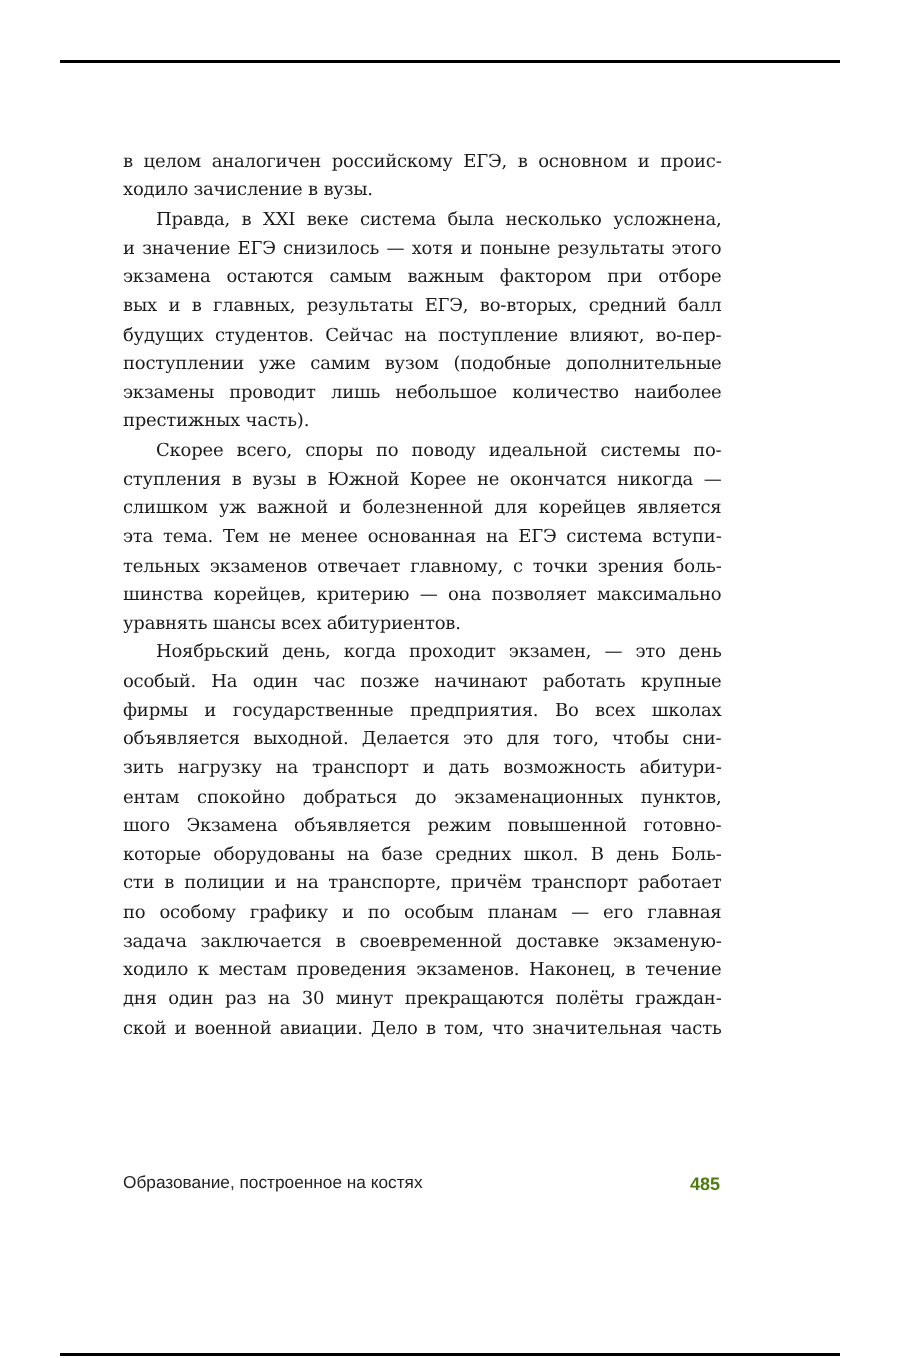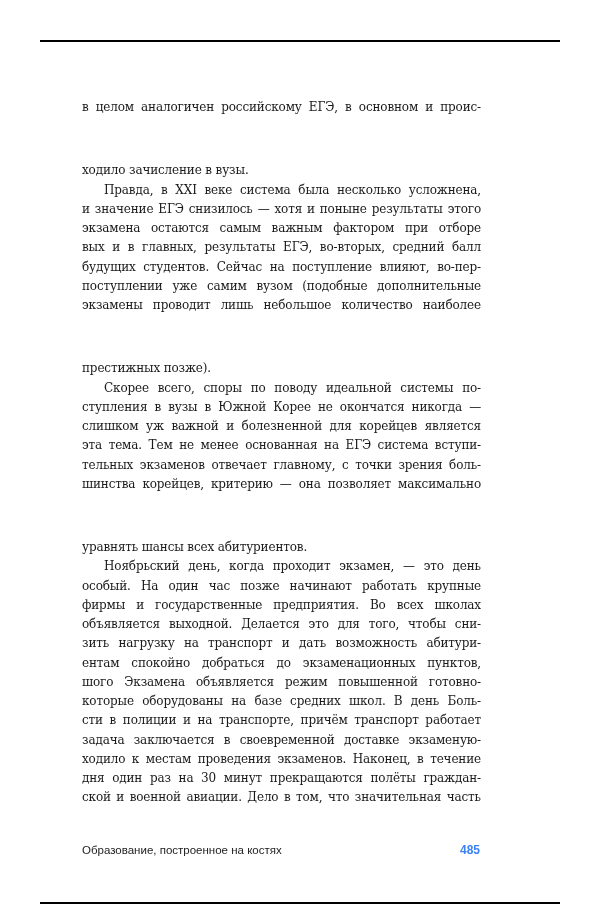--- a/index.html
+++ b/index.html
@@ -37,84 +37,84 @@
   .line {
     display: block;
     white-space: nowrap;
     text-align-last: justify;
     text-align: justify;
     height: 19.25px;
     overflow: visible;
   }
   .line.last {
     text-align-last: left;
-    margin-top: 44px;
   }
   .line.indent {
     padding-left: 22px;
   }
   .footer {
     position: absolute;
     left: 82px;
-    top: 840px;
+    top: 779px;
     width: 398px;
     height: 20px;
     display: flex;
     justify-content: space-between;
     align-items: center;
   }
   .running-title {
     font-family: "Liberation Sans", "DejaVu Sans", sans-serif;
     font-size: 11.5px;
     color: #222222;
   }
   .page-number {
     font-family: "Liberation Sans", "DejaVu Sans", sans-serif;
     font-size: 12px;
     font-weight: bold;
-    color: #3b82f6;
+    color: #4d7c0f;
     text-align: center;
   }
 </style>
 </head>
 <body>
 
 <div class="rule top"></div>
 
 <div class="text-block">
 
   <span class="line">в целом аналогичен российскому ЕГЭ, в основном и проис-</span>
   <span class="line last">ходило зачисление в вузы.</span>
 
   <span class="line indent">Правда, в XXI веке система была несколько усложнена,</span>
   <span class="line">и значение ЕГЭ снизилось — хотя и поныне результаты этого</span>
   <span class="line">экзамена остаются самым важным фактором при отборе</span>
   <span class="line">вых и в главных, результаты ЕГЭ, во-вторых, средний балл</span>
   <span class="line">будущих студентов. Сейчас на поступление влияют, во-пер-</span>
   <span class="line">поступлении уже самим вузом (подобные дополнительные</span>
   <span class="line">экзамены проводит лишь небольшое количество наиболее</span>
-  <span class="line last">престижных позже).</span>
+  <span class="line last">престижных часть).</span>
 
   <span class="line indent">Скорее всего, споры по поводу идеальной системы по-</span>
   <span class="line">ступления в вузы в Южной Корее не окончатся никогда —</span>
   <span class="line">слишком уж важной и болезненной для корейцев является</span>
   <span class="line">эта тема. Тем не менее основанная на ЕГЭ система вступи-</span>
   <span class="line">тельных экзаменов отвечает главному, с точки зрения боль-</span>
   <span class="line">шинства корейцев, критерию — она позволяет максимально</span>
   <span class="line last">уравнять шансы всех абитуриентов.</span>
 
   <span class="line indent">Ноябрьский день, когда проходит экзамен, — это день</span>
   <span class="line">особый. На один час позже начинают работать крупные</span>
   <span class="line">фирмы и государственные предприятия. Во всех школах</span>
   <span class="line">объявляется выходной. Делается это для того, чтобы сни-</span>
   <span class="line">зить нагрузку на транспорт и дать возможность абитури-</span>
   <span class="line">ентам спокойно добраться до экзаменационных пунктов,</span>
   <span class="line">шого Экзамена объявляется режим повышенной готовно-</span>
   <span class="line">которые оборудованы на базе средних школ. В день Боль-</span>
   <span class="line">сти в полиции и на транспорте, причём транспорт работает</span>
+  <span class="line">по особому графику и по особым планам — его главная</span>
   <span class="line">задача заключается в своевременной доставке экзаменую-</span>
   <span class="line">ходило к местам проведения экзаменов. Наконец, в течение</span>
   <span class="line">дня один раз на 30 минут прекращаются полёты граждан-</span>
   <span class="line">ской и военной авиации. Дело в том, что значительная часть</span>
 </div>
 
 <div class="footer">
   <span class="running-title">Образование, построенное на костях</span>
   <span class="page-number">485</span>
 </div>

